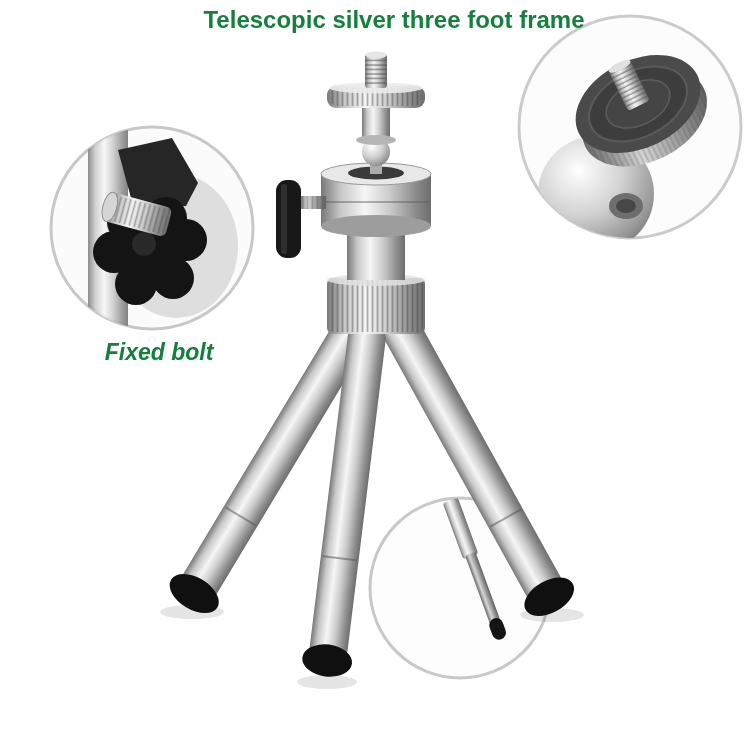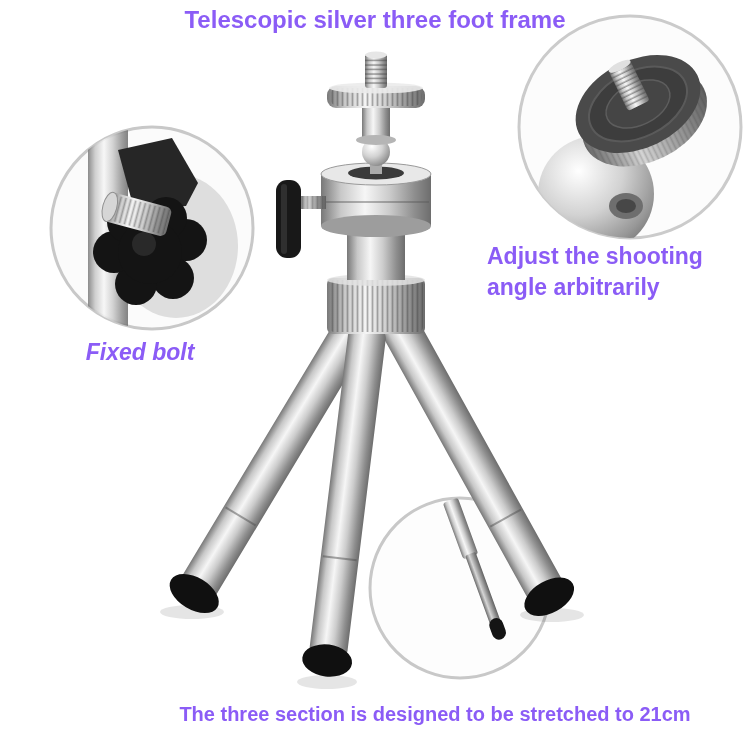--- a/index.html
+++ b/index.html
@@ -1,20 +1,20 @@
 <!DOCTYPE html>
 <html><head>
 <meta charset="utf-8">
 <style>
   * { margin:0; padding:0; box-sizing:border-box; }
   html,body { width:750px; height:750px; background:#ffffff; overflow:hidden;
               font-family:"Liberation Sans", sans-serif; }
   .stage { position:absolute; top:0; left:0; width:750px; height:750px; background:#ffffff; }
   svg.scene { position:absolute; top:0; left:0; }
-  .txt { position:absolute; color:#8b5cf6; font-weight:bold; }
+  .txt { position:absolute; color:#15803d; font-weight:bold;padding-left:38px; }
   .title { top:6px; left:0; width:750px; text-align:center; font-size:24px; }
   .fixed-bolt { top:339px; left:40px; width:200px; text-align:center; font-size:23px;font-style:italic; }
   .adjust { top:241px; left:487px; width:250px; font-size:23px; line-height:31px; }
   .caption { top:703px; left:120px; width:630px; text-align:center; font-size:20px; }
 </style>
 </head>
 <body>
 
 <div class="stage">
 
@@ -171,20 +171,15 @@
           <ellipse cx="638" cy="62" rx="12" ry="4" fill="#e0e0e0"></ellipse>
         </g>
       </g>
     </g>
   </svg>
 
   <div class="txt title">Telescopic silver three foot frame</div>
 
   <div class="txt fixed-bolt">Fixed bolt</div>
 
-  <div class="txt adjust">
-    <div>Adjust the shooting</div>
-    <div>angle arbitrarily</div>
-  </div>
 
-  <div class="txt caption">The three section is designed to be stretched to 21cm</div>
 
 </div>
 
 </body></html>

